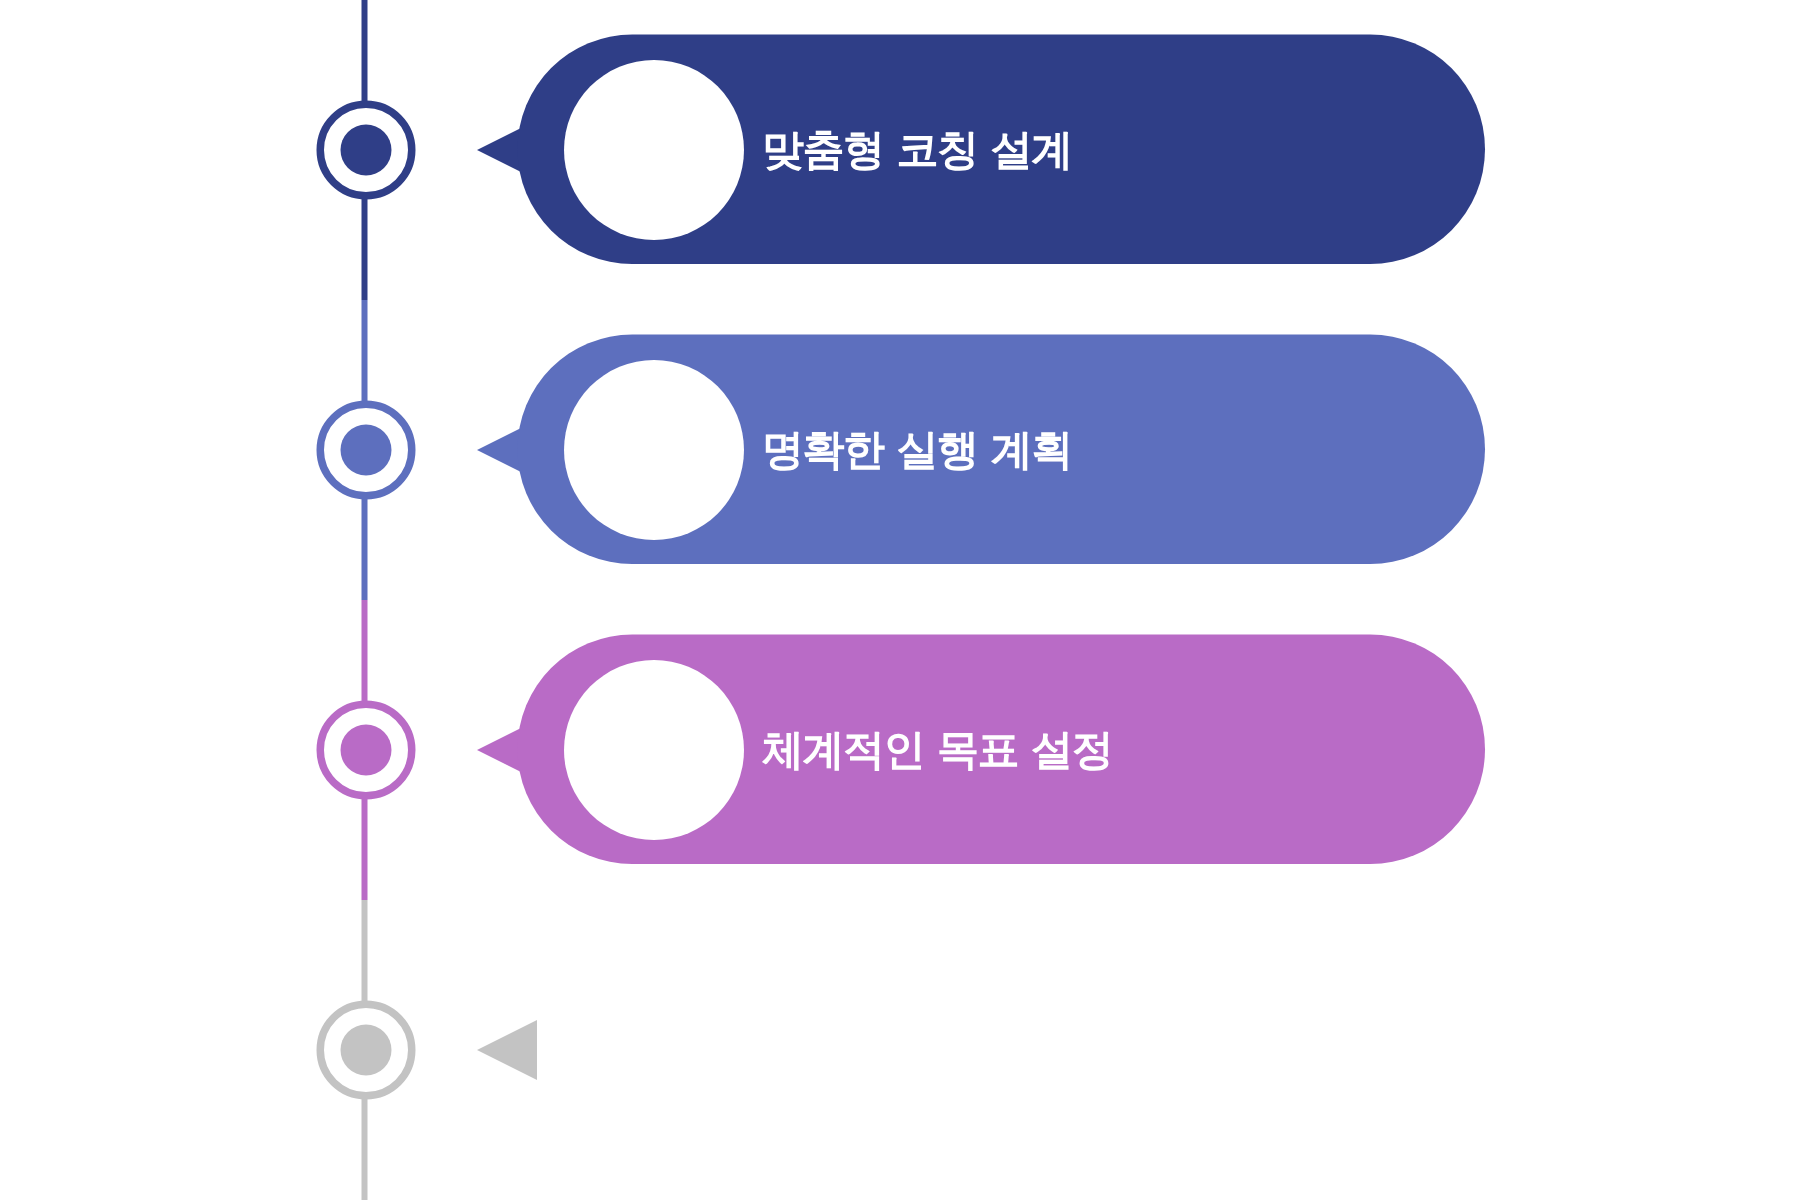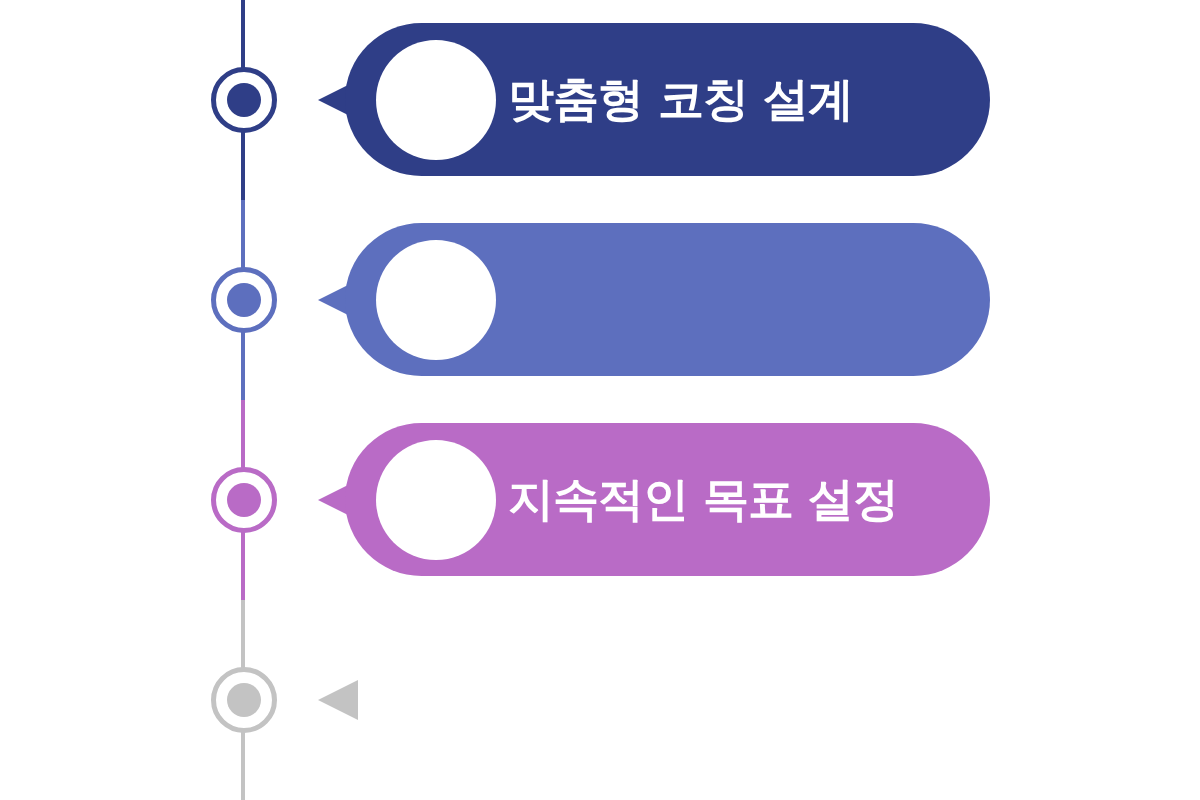--- a/index.html
+++ b/index.html
@@ -4,21 +4,21 @@
 <style>
   html,body{margin:0;padding:0;background:#fff;}
   body{width:1200px;height:800px;position:relative;overflow:hidden;font-family:"DejaVu Sans","Liberation Sans",sans-serif;}
   .row{position:absolute;left:0;width:1200px;height:200px;}
   .seg{position:absolute;left:241px;top:0;width:4px;height:200px;}
   .node{position:absolute;left:211px;width:56px;height:56px;border-radius:50%;background:#fff;border:5px solid;top:67px;box-sizing:content-box;}
   .node .dot{position:absolute;left:11px;top:11px;width:34px;height:34px;border-radius:50%;}
   .arrow{position:absolute;left:318px;top:80px;width:0;height:0;border-top:20px solid transparent;border-bottom:20px solid transparent;border-right:40px solid;}
   .pill{position:absolute;left:345px;top:23px;width:645px;height:153px;border-radius:77px;}
   .hole{position:absolute;left:31px;top:17px;width:120px;height:120px;border-radius:50%;background:#fff;}
-  .label{position:absolute;left:163px;top:0;height:186px;line-height:153px;color:#fff;font-weight:bold;font-size:46px;letter-spacing:-1px;white-space:nowrap;}
+  .label{position:absolute;left:163px;top:0;height:186px;line-height:153px;color:#fff;font-weight:bold;font-size:28px;letter-spacing:-1px;white-space:nowrap;}
 </style>
 </head>
 <body>
 
 <div>
   <div class="row" style="top:0">
     <div class="seg" style="background: rgb(47, 62, 135);"></div>
     <div class="node" style="border-color: rgb(47, 62, 135);">
         <div class="dot" style="background: rgb(47, 62, 135);"></div>
       </div>
@@ -29,31 +29,32 @@
     </div>
   </div>
   <div class="row" style="top:200px">
     <div class="seg" style="background: rgb(93, 111, 190);"></div>
     <div class="node" style="border-color: rgb(93, 111, 190);">
         <div class="dot" style="background: rgb(93, 111, 190);"></div>
       </div>
     <div class="arrow" style="border-right-color: rgb(93, 111, 190);"></div>
     <div class="pill" style="background: rgb(93, 111, 190);">
       <div class="hole"></div>
+      <div class="label">명확한 실행 계획</div>
     </div>
   </div>
   <div class="row" style="top:400px">
     <div class="seg" style="background: rgb(185, 107, 198);"></div>
     <div class="node" style="border-color: rgb(185, 107, 198);">
         <div class="dot" style="background: rgb(185, 107, 198);"></div>
       </div>
     <div class="arrow" style="border-right-color: rgb(185, 107, 198);"></div>
     <div class="pill" style="background: rgb(185, 107, 198);">
       <div class="hole"></div>
-      <div class="label">지속적인 목표 설정</div>
+      <div class="label">체계적인 목표 설정</div>
     </div>
   </div>
   <div class="row" style="top:600px">
     <div class="seg" style="background: rgb(195, 195, 195);"></div>
     <div class="node" style="border-color: rgb(195, 195, 195);">
         <div class="dot" style="background: rgb(195, 195, 195);"></div>
       </div>
     <div class="arrow" style="border-right-color: rgb(195, 195, 195);"></div>
   </div>
 </div>

